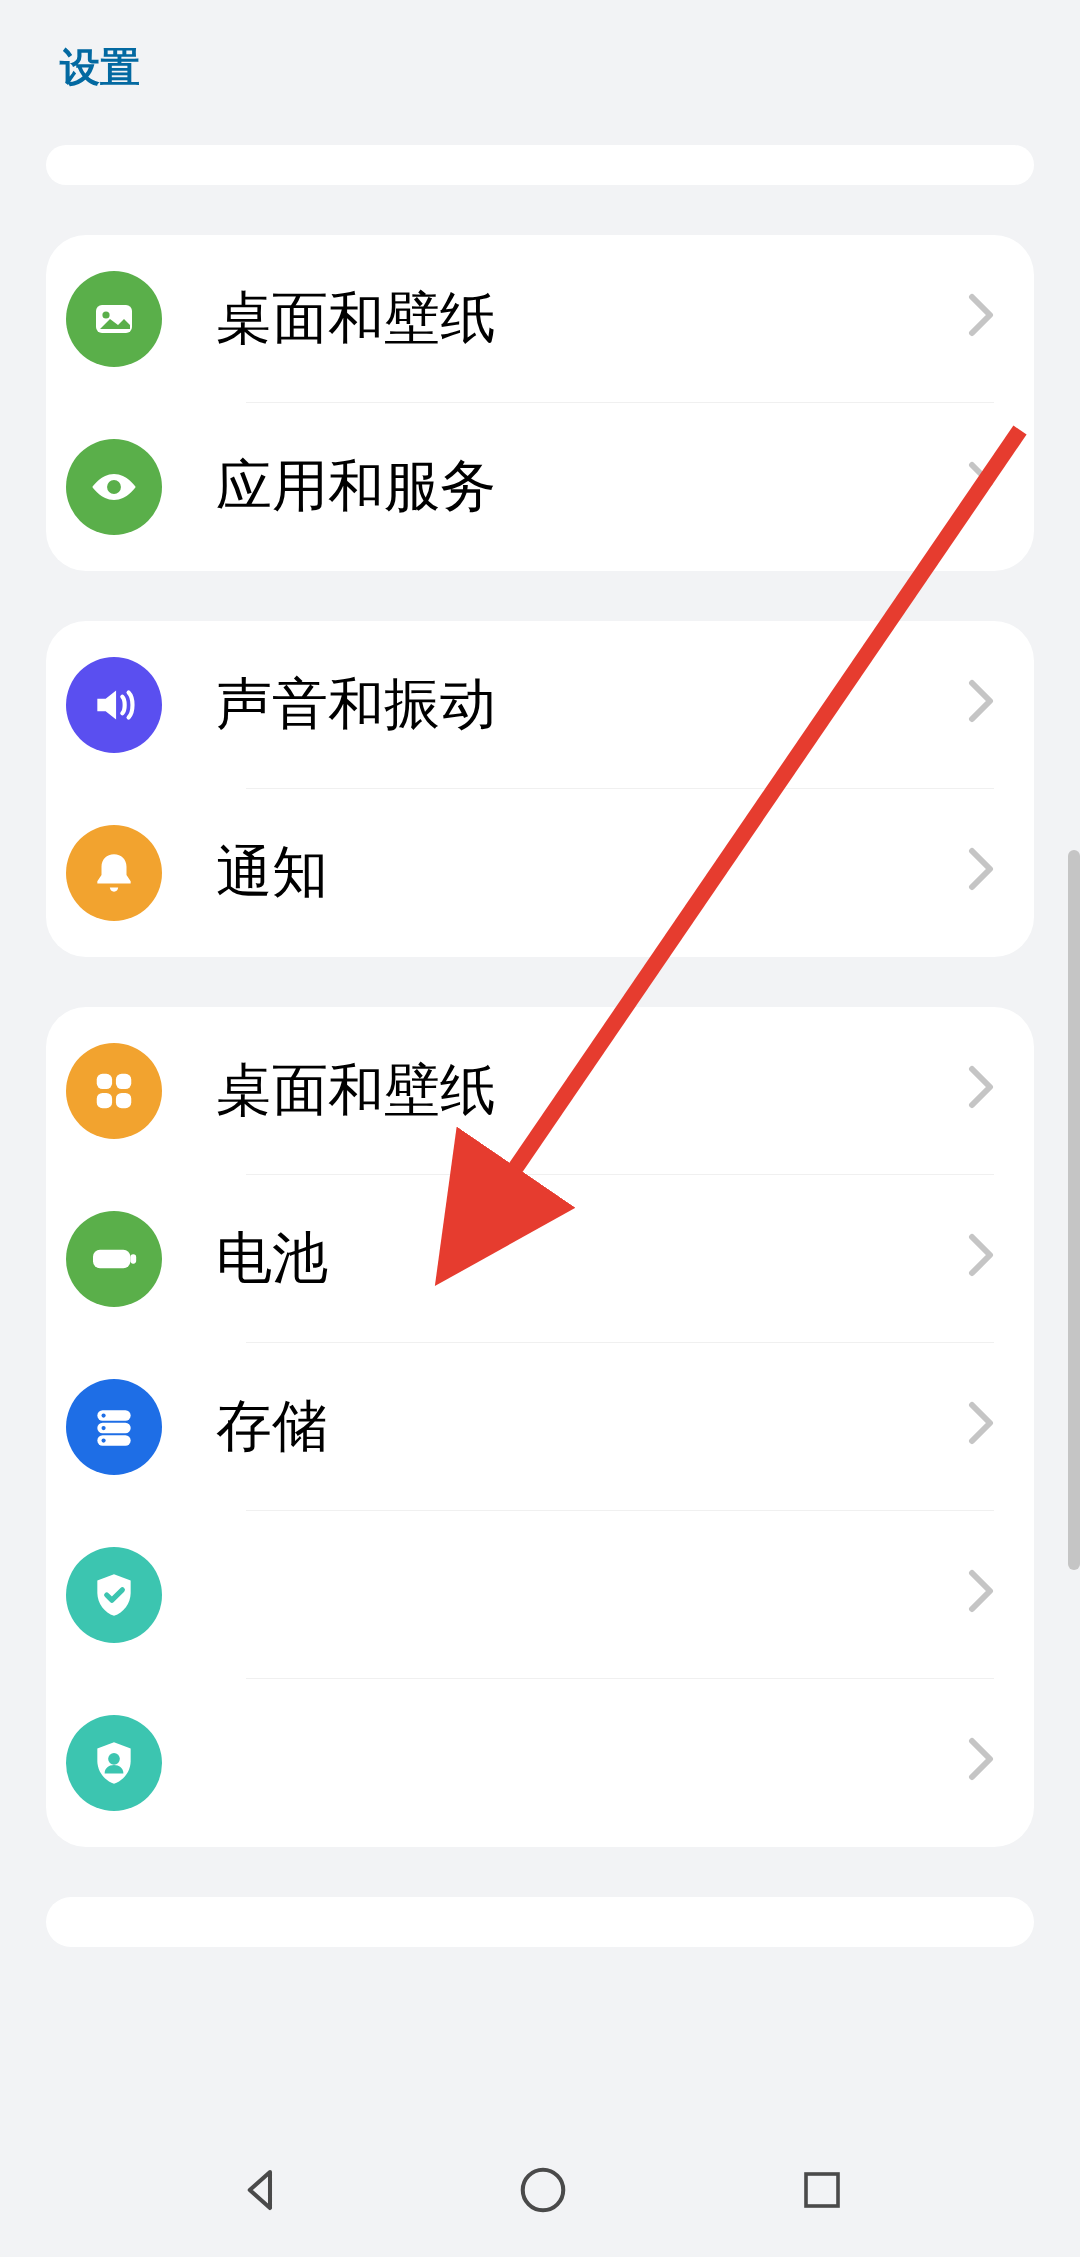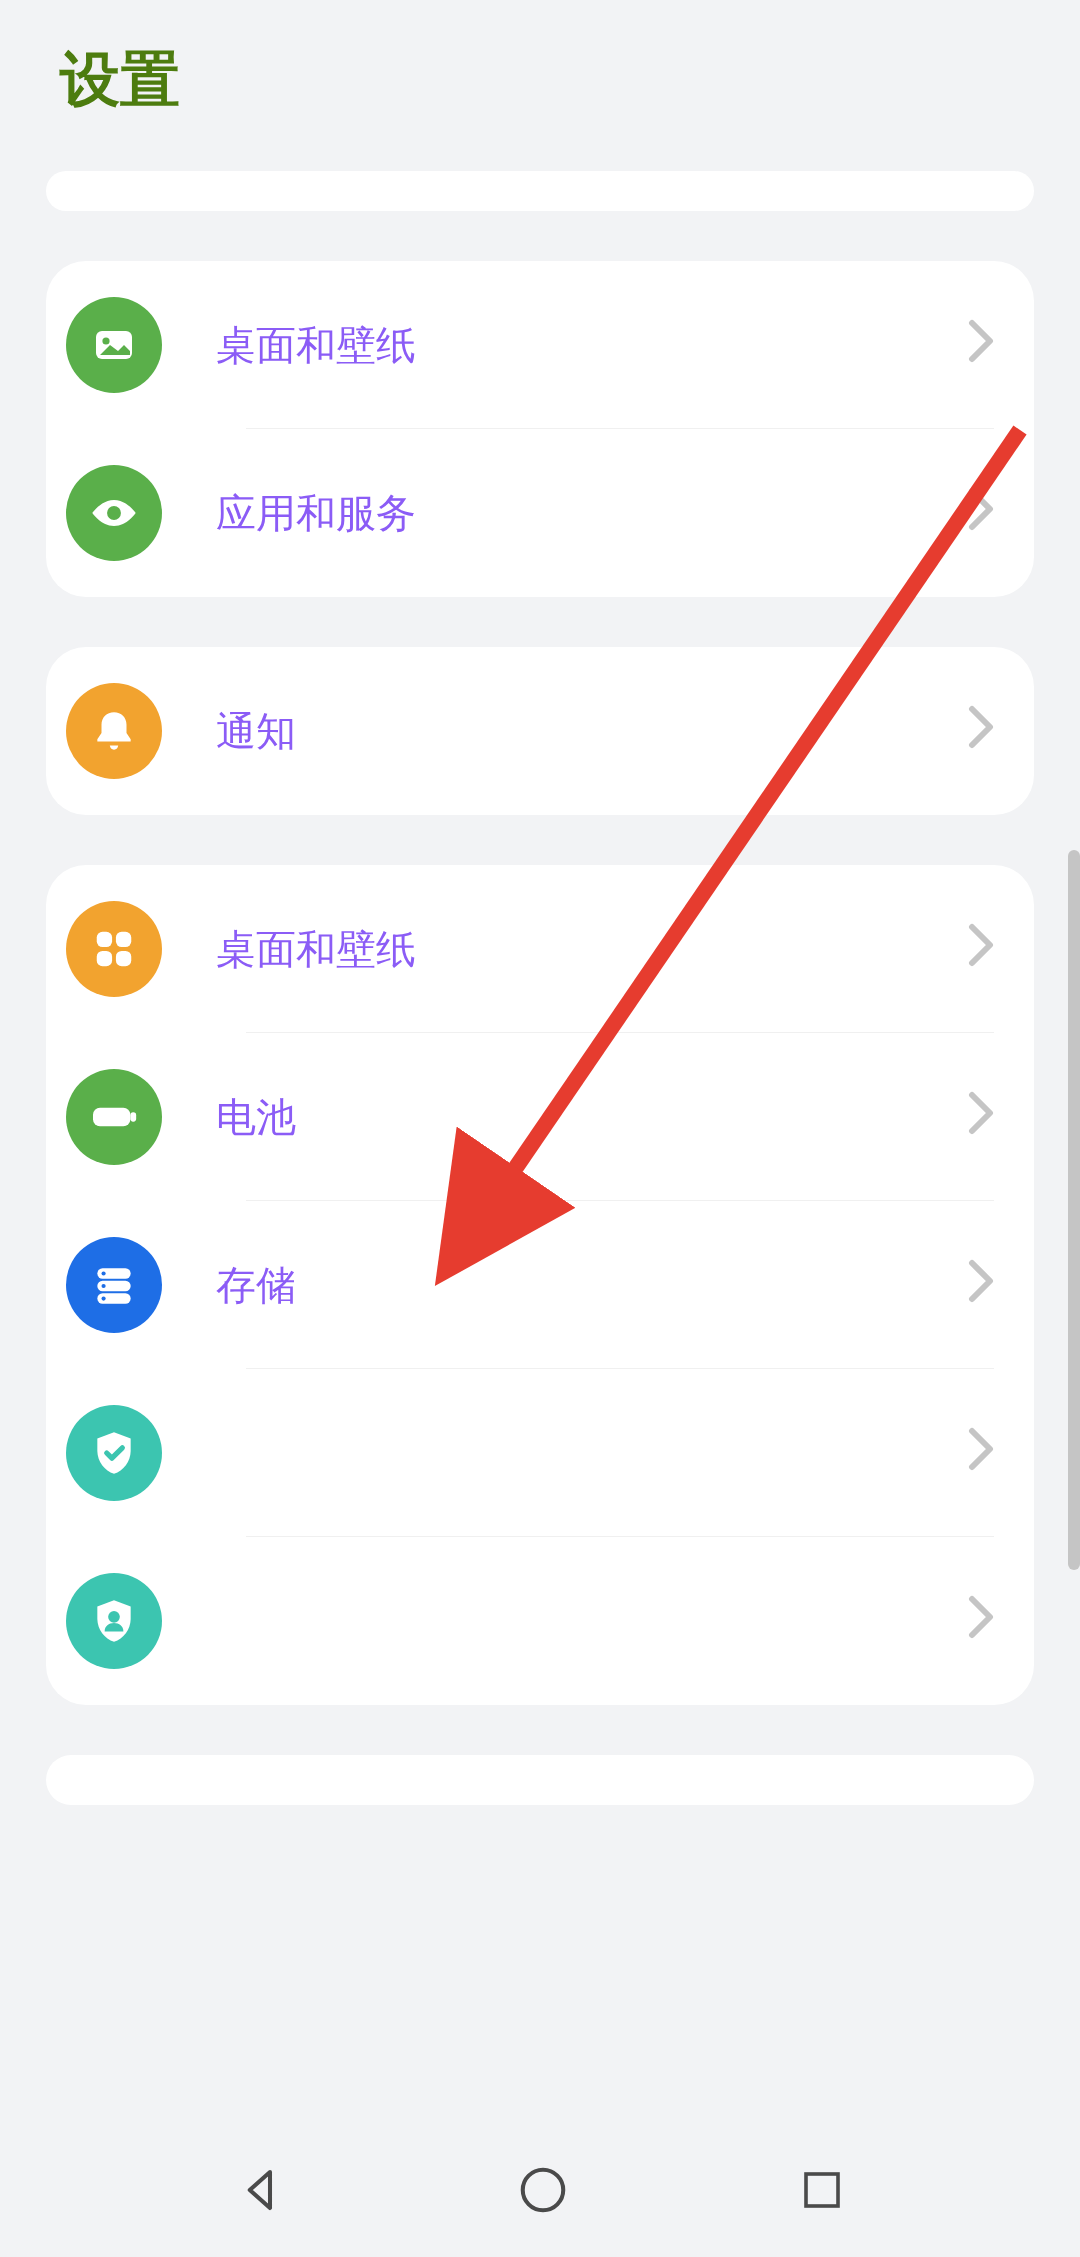--- a/index.html
+++ b/index.html
@@ -12,23 +12,23 @@
       height: 2257px;
       background: #f2f3f5;
       font-family: -apple-system, BlinkMacSystemFont, "PingFang SC", "Hiragino Sans GB", "Microsoft YaHei", sans-serif;
       position: relative;
       overflow: hidden;
     }
     .header {
       padding: 40px 60px 50px 60px;
     }
     .header-title {
-      font-size: 60px;
+      font-size: 40px;
       font-weight: 600;
-      color: #4d7c0f;
+      color: #0369a1;
     }
     .content {
       padding: 0 46px;
     }
     .card-stub {
       background: #fff;
       border-radius: 40px;
       height: 40px;
       margin-bottom: 50px;
     }
@@ -63,22 +63,22 @@
       width: 96px;
       height: 96px;
       border-radius: 50%;
       display: flex;
       align-items: center;
       justify-content: center;
       margin-right: 54px;
       flex-shrink: 0;
     }
     .row-label {
-      font-size: 40px;
-      color: #8b5cf6;
+      font-size: 56px;
+      color: #000000;
       flex: 1;
     }
     .chevron {
       color: #c5c5c5;
       font-size: 48px;
       line-height: 1;
       margin-left: auto;
     }
     .nav-bar {
       position: absolute;
@@ -158,20 +158,35 @@
       <div class="chevron">
         <svg width="26" height="44" viewBox="0 0 13 22" fill="none">
             <path d="M2 2 L11 11 L2 20" stroke="#c5c5c5" stroke-width="3" stroke-linecap="round" stroke-linejoin="round"></path>
           </svg>
       </div>
     </div>
   </div>
 
   <div class="card">
     <div class="row">
+      <div class="icon-circle ic-purple">
+        <svg width="50" height="50" viewBox="0 0 24 24" fill="none">
+            <path d="M4 9 H8 L13 5 V19 L8 15 H4 Z" fill="#fff"></path>
+            <path d="M16 8 C17.5 9.5 17.5 14.5 16 16" stroke="#fff" stroke-width="2" stroke-linecap="round"></path>
+            <path d="M19 6 C21.5 8.5 21.5 15.5 19 18" stroke="#fff" stroke-width="2" stroke-linecap="round"></path>
+          </svg>
+      </div>
+      <div class="row-label">声音和振动</div>
+      <div class="chevron">
+        <svg width="26" height="44" viewBox="0 0 13 22" fill="none">
+            <path d="M2 2 L11 11 L2 20" stroke="#c5c5c5" stroke-width="3" stroke-linecap="round" stroke-linejoin="round"></path>
+          </svg>
+      </div>
+    </div>
+    <div class="row">
       <div class="icon-circle ic-orange">
         <svg width="50" height="50" viewBox="0 0 24 24" fill="none">
             <path d="M12 3 C8.5 3 6 5.5 6 9 V13 L4 16 V17 H20 V16 L18 13 V9 C18 5.5 15.5 3 12 3 Z" fill="#fff"></path>
             <path d="M10 19 C10 20.1 10.9 21 12 21 C13.1 21 14 20.1 14 19" fill="#fff"></path>
           </svg>
       </div>
       <div class="row-label">通知</div>
       <div class="chevron">
         <svg width="26" height="44" viewBox="0 0 13 22" fill="none">
             <path d="M2 2 L11 11 L2 20" stroke="#c5c5c5" stroke-width="3" stroke-linecap="round" stroke-linejoin="round"></path>

